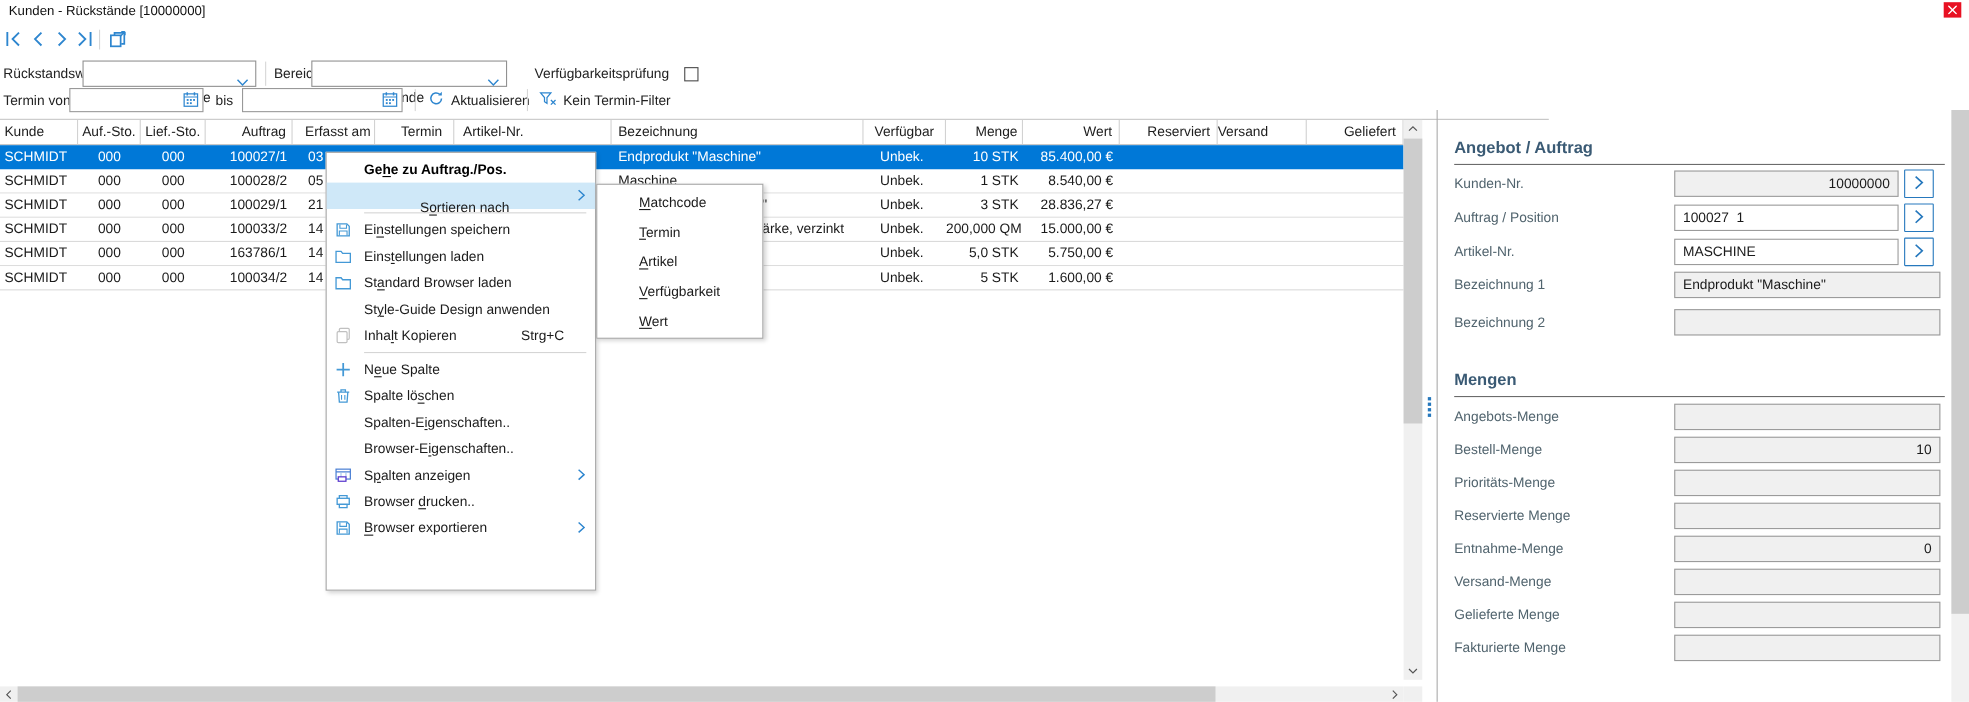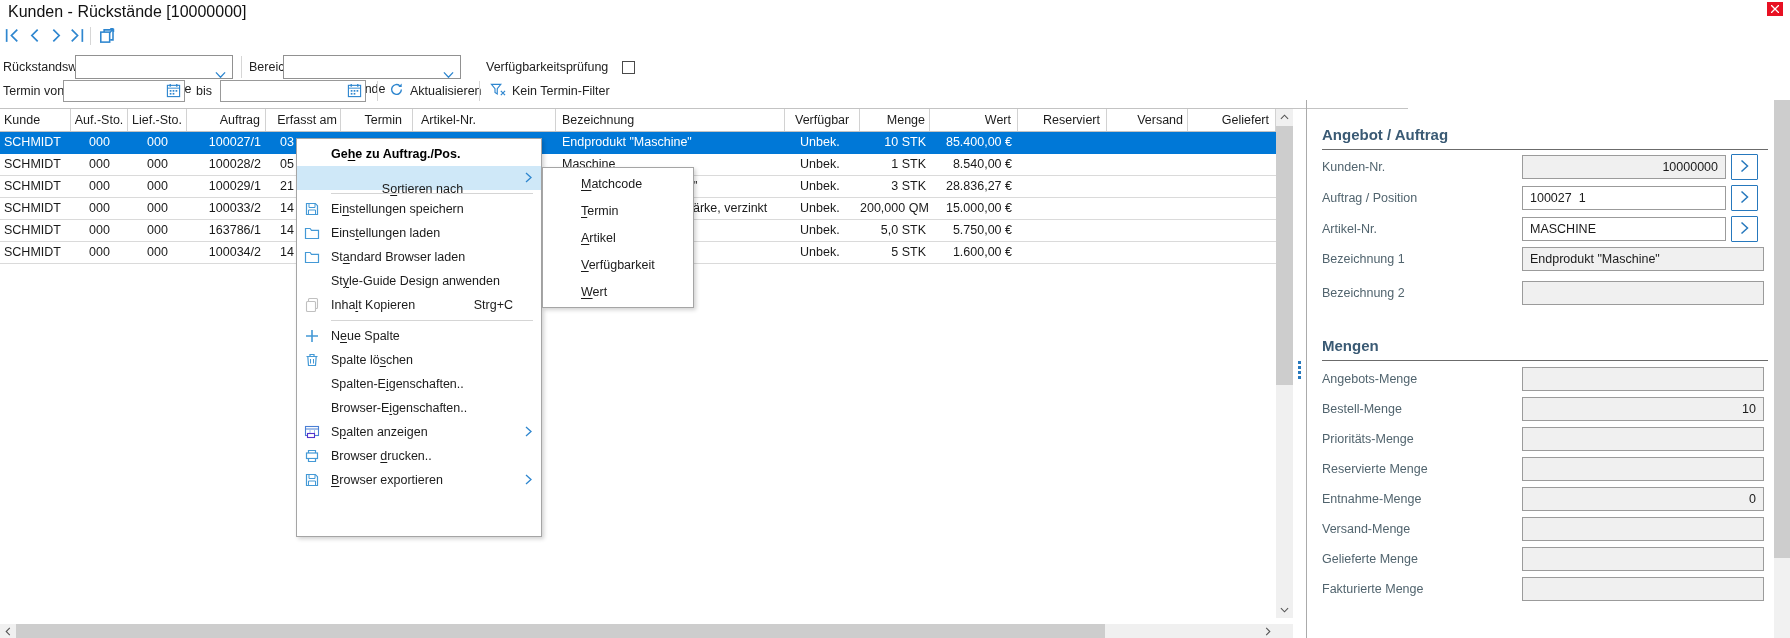--- a/index.html
+++ b/index.html
@@ -1,21 +1,21 @@
 <!DOCTYPE html>
 <html><head>
 <meta charset="utf-8">
 <style>
   * { margin:0; padding:0; box-sizing:border-box; }
   html,body { width:1790px; height:638px; background:#fff; overflow:hidden;
     font-family:"Liberation Sans","DejaVu Sans",sans-serif; font-size:12.5px; color:#1a1a1a; }
 
   
   #titlebar { position:absolute; left:0; top:0; width:1790px; height:22px; background:#fff; }
-  #wtitle { position:absolute; left:8px; top:3px; font-size:16px; color:#111; }
+  #wtitle { position:absolute; left:8px; top:3px; font-size:12px; color:#111; }
   #closebtn { position:absolute; left:1767px; top:2px; width:16px; height:14px; background:#e81123;
     display:flex; align-items:center; justify-content:center; cursor:pointer; }
 
   
   .navico { position:absolute; top:27px; width:18px; height:18px; cursor:pointer; }
   .vsep { position:absolute; width:1px; background:#d6d6d6; }
   .tlabel { position:absolute; color:#222; }
   .combo { position:absolute; top:55px; height:24px; background:#fff; border:1px solid #919191;
     line-height:22px; padding-left:7px; white-space:pre; cursor:pointer; }
   .combo .chev { position:absolute; right:6px; top:8px; }
@@ -42,21 +42,21 @@
   .c5{width:72px;text-align:right;padding-right:10px;}
   .c6{width:143px;padding-left:8px;text-align:left;}
   .c7{width:229px;padding-left:6px;text-align:left;}
   .trow .c7.frag{padding-left:137px;}
   .c8{width:75px;}
   .thead .c8{padding-left:10px;}
   .trow .c8{padding-left:15px;}
   .c9{width:70px;text-align:right;padding-right:4px;}
   .c10{width:88px;text-align:right;padding-right:6px;}
   .c11{width:89px;text-align:right;padding-right:6px;}
-  .c12{width:81px;text-align:right;padding-right:4px;}
+  .c12{width:81px;padding-right:4px;}
   .c13{width:88px;text-align:right;padding-right:6px;border-right:none;}
 
   
   #vscroll { position:absolute; left:1276px; top:109px; width:17px; height:509px; background:#f0f0f0; }
   #vscroll .sbtn { position:absolute; left:0; width:17px; height:16px; display:flex; align-items:center; justify-content:center; cursor:pointer; }
   #vthumb { position:absolute; left:0; top:17px; width:17px; height:259px; background:#cdcdcd; cursor:pointer; }
   #hscroll { position:absolute; left:0; top:624px; width:1276px; height:14px; background:#f0f0f0; }
   #hscroll .sbtn { position:absolute; top:0; width:16px; height:14px; display:flex; align-items:center; justify-content:center; cursor:pointer; }
   #hthumb { position:absolute; left:16px; top:0; width:1089px; height:14px; background:#cdcdcd; cursor:pointer; }
   #corner { position:absolute; left:1276px; top:624px; width:17px; height:14px; background:#f0f0f0; }

